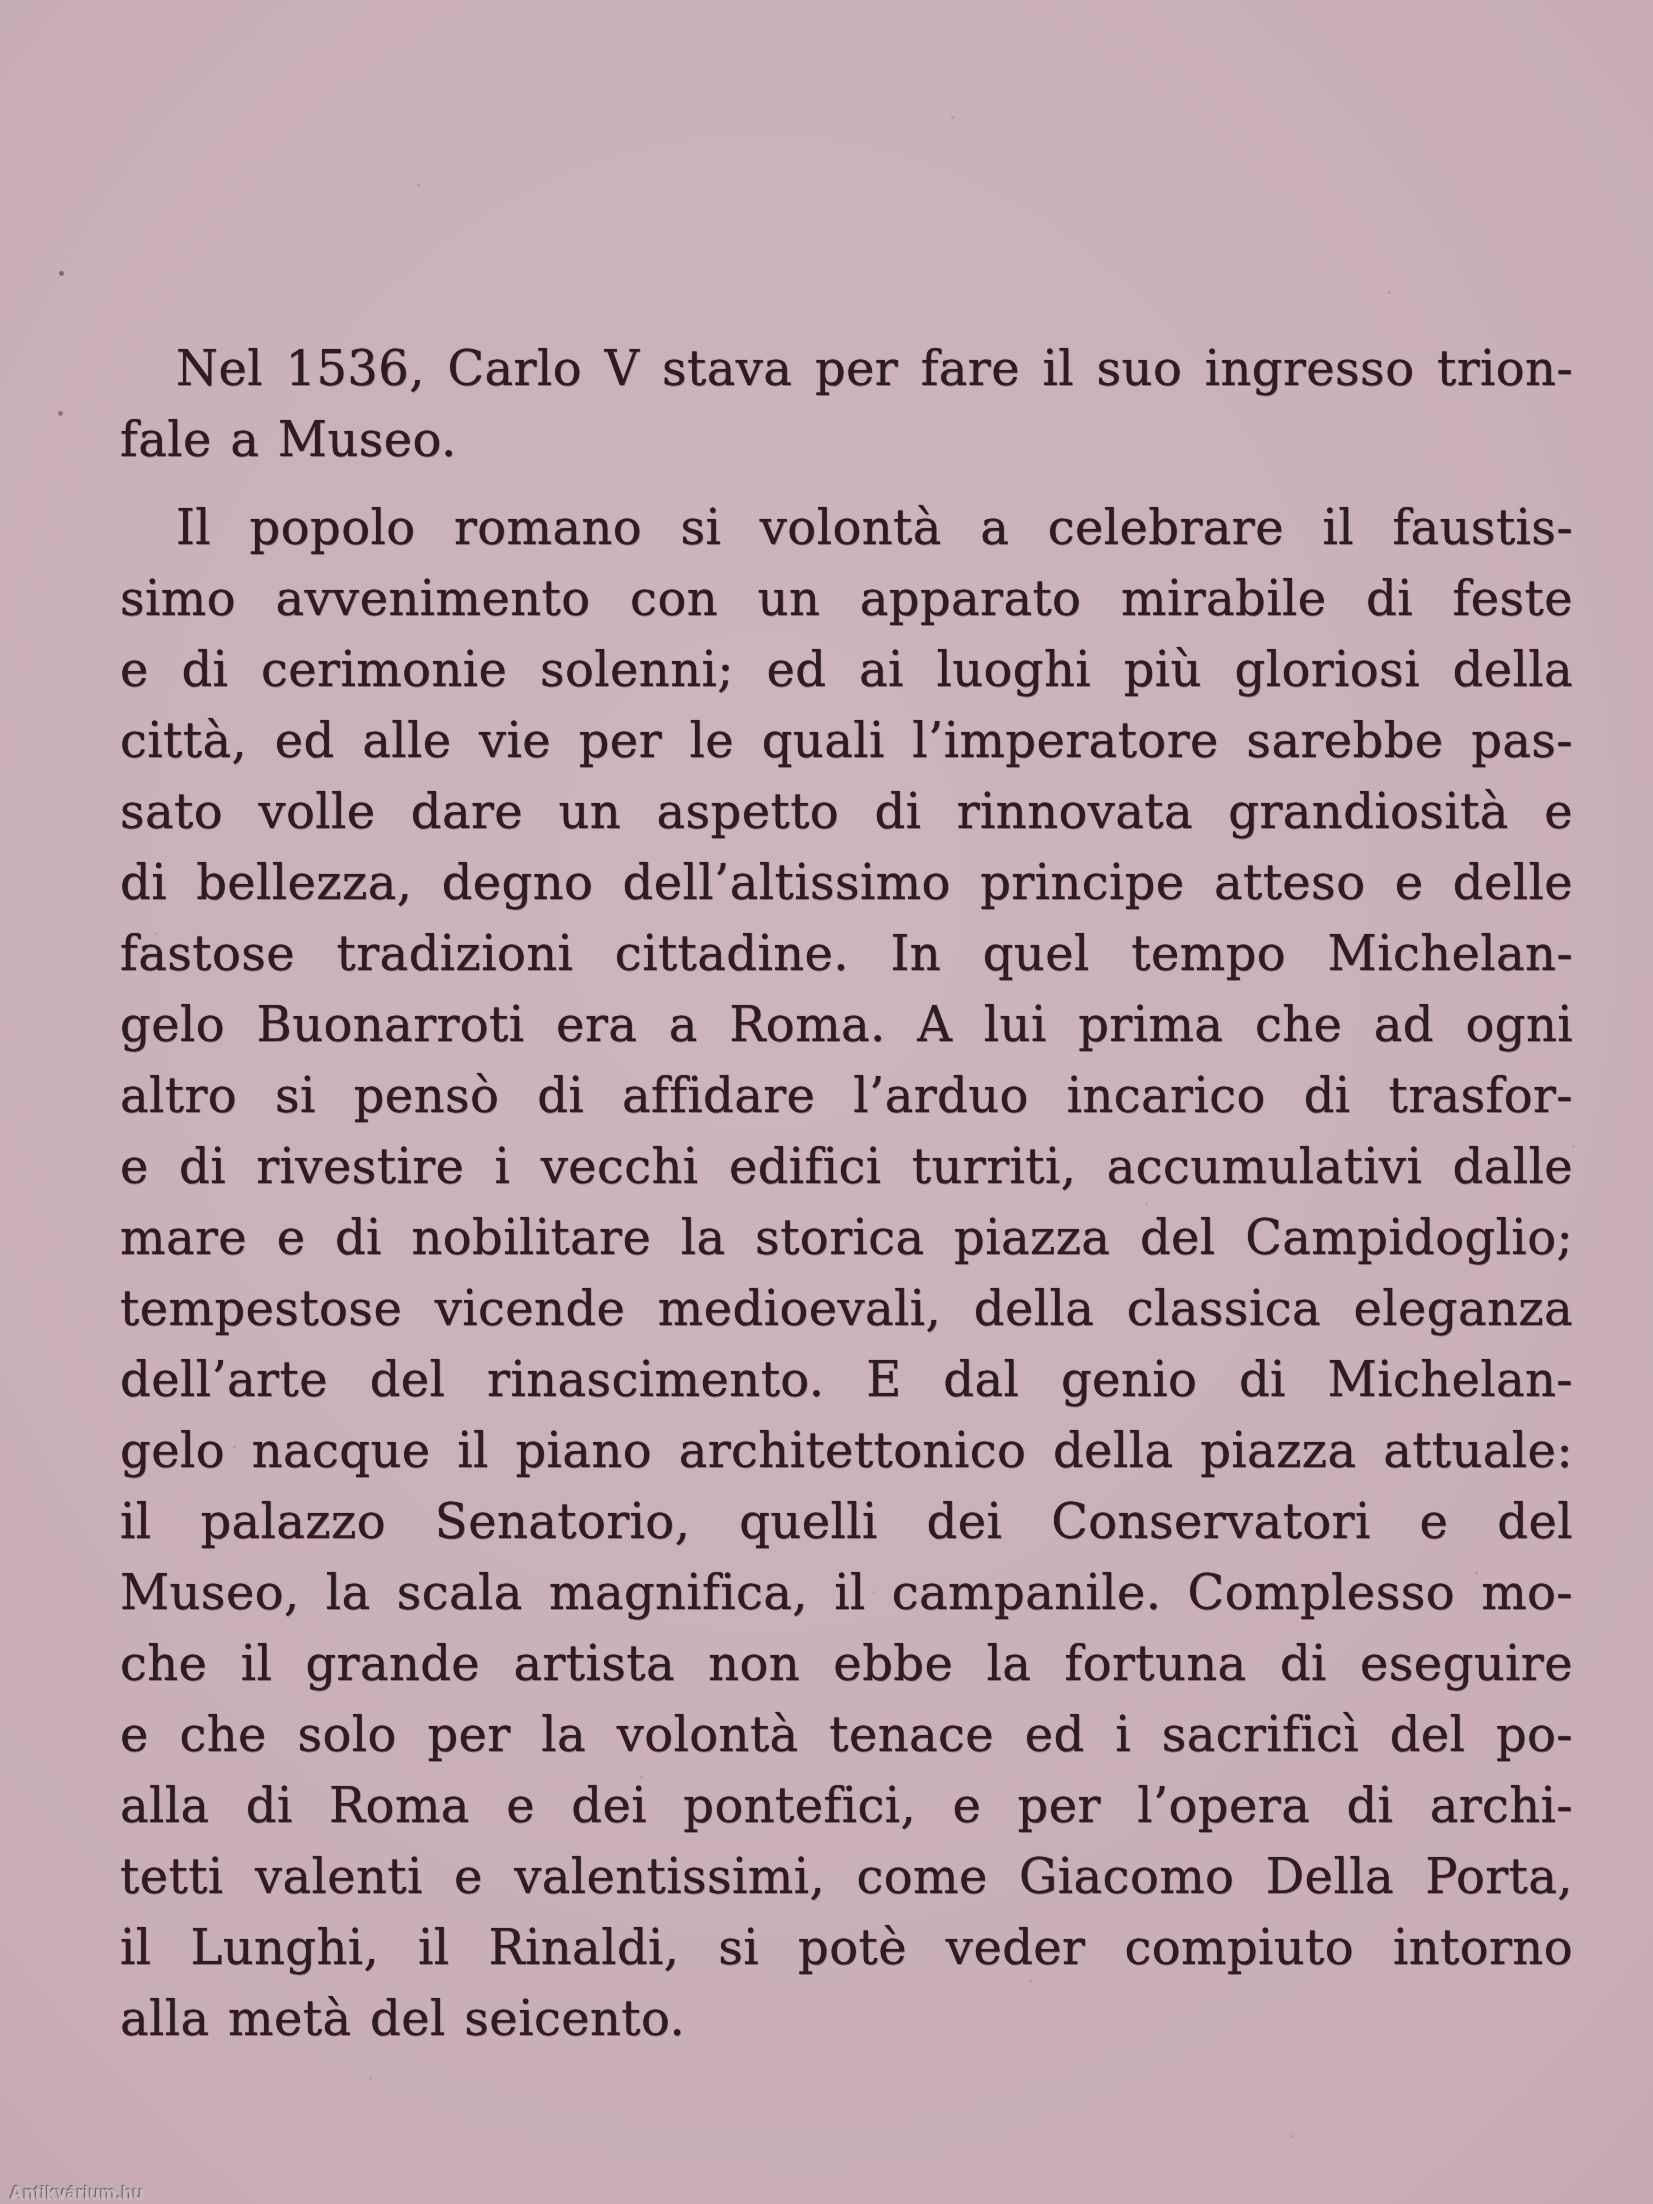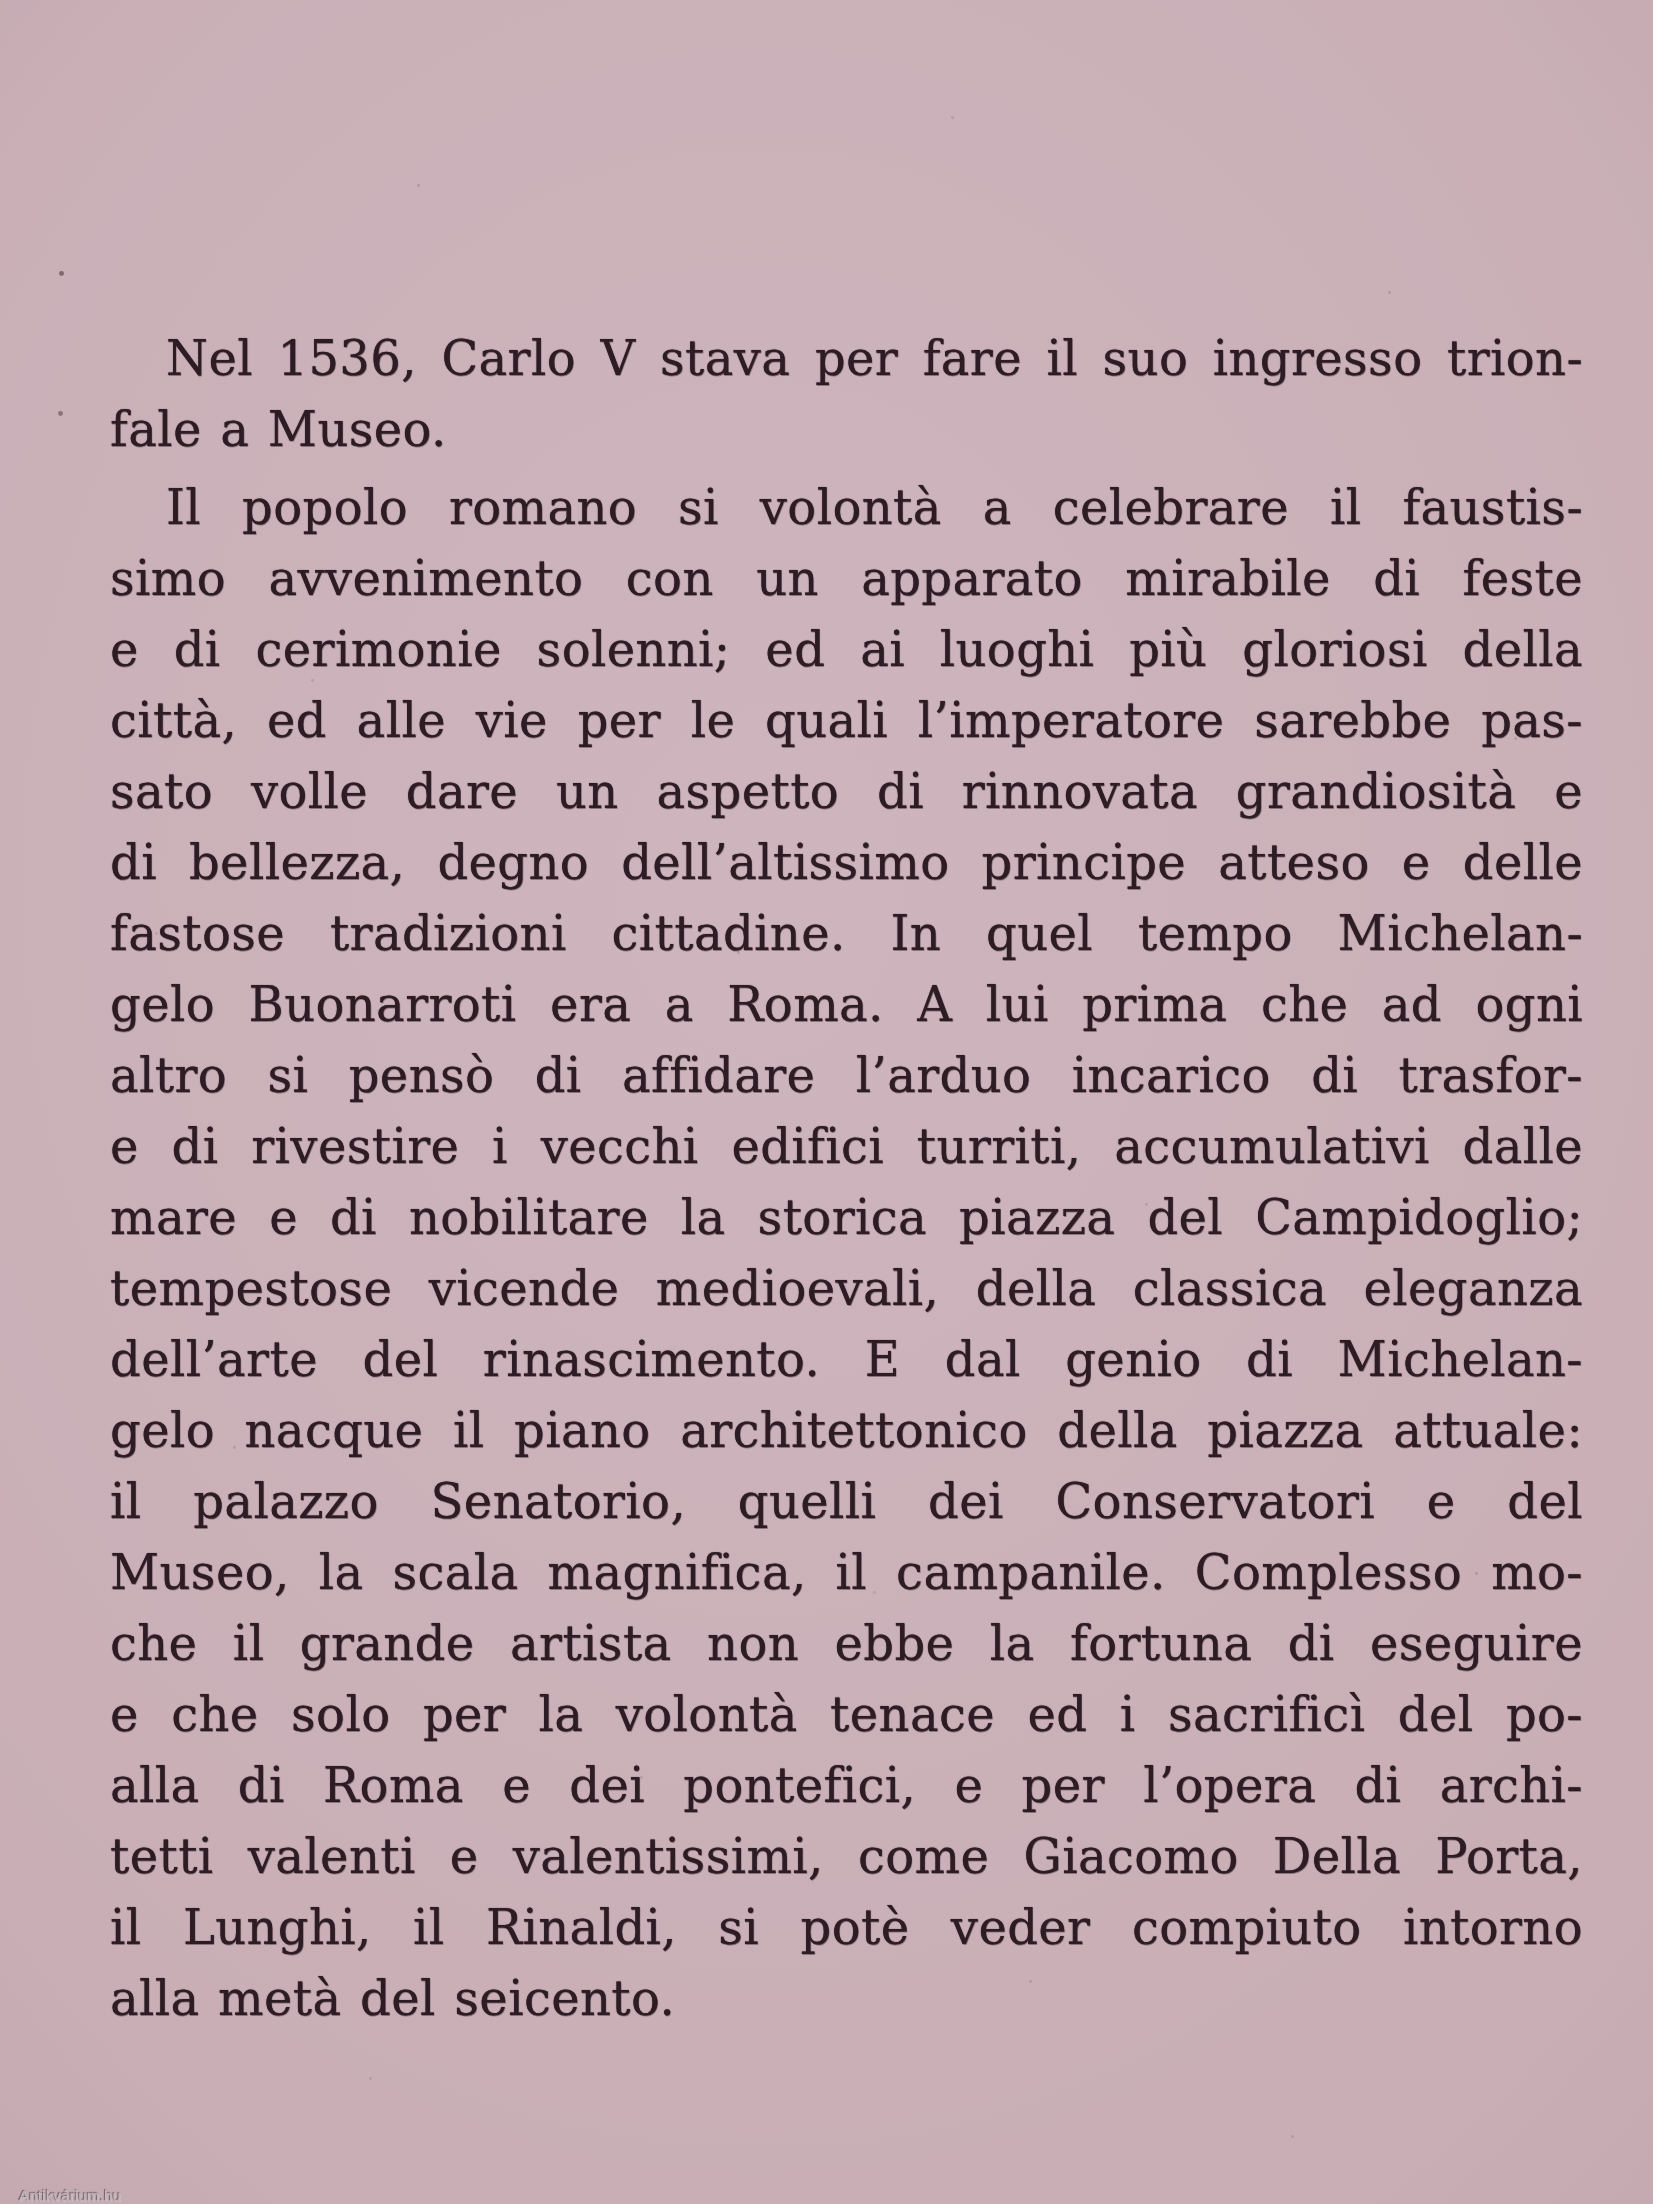--- a/index.html
+++ b/index.html
@@ -46,35 +46,35 @@
   .text-block{
     position:absolute;
     left:103px;top:316px;width:1487px;
     color:var(--ink, #2d1c24);
     font-size:48px;
     line-height:71px;
     letter-spacing:0.4px;
     word-spacing:2.9px;
     text-shadow:0 0 1px rgba(45,27,36,0.85), 0.6px 0.6px 0 rgba(45,27,36,0.35);
   }
-  .paragraph{margin:7px;}
+  .paragraph{margin:17px;}
   .line{
     height:71px;
     overflow:hidden;
     text-align:justify;
     text-align-last:justify;
   }
   .line.indent{text-indent:56px;}
   .line.last{text-align-last:left;}
   .watermark{
     position:absolute;
-    left:19px;bottom:1px;
+    left:10px;bottom:1px;
     font-family:"Liberation Sans", sans-serif;
-    font-weight:normal;
-    font-size:15px;
+    font-weight:bold;
+    font-size:18px;
     letter-spacing:0.2px;
     color:var(--wm, #c2bbbd);
     text-shadow:
       1px 1px 1px rgba(250,246,248,0.35),
       -1px -1px 1px rgba(45,27,36,0.55),
       0 0 1.9px rgba(45,27,36,0.25);
   }
 </style>
 </head>
 <body>

